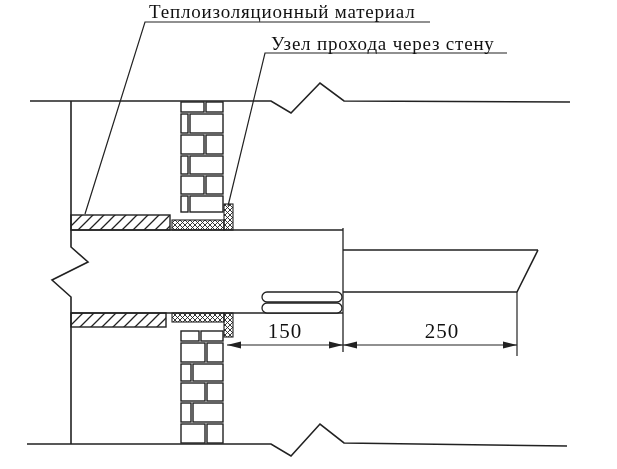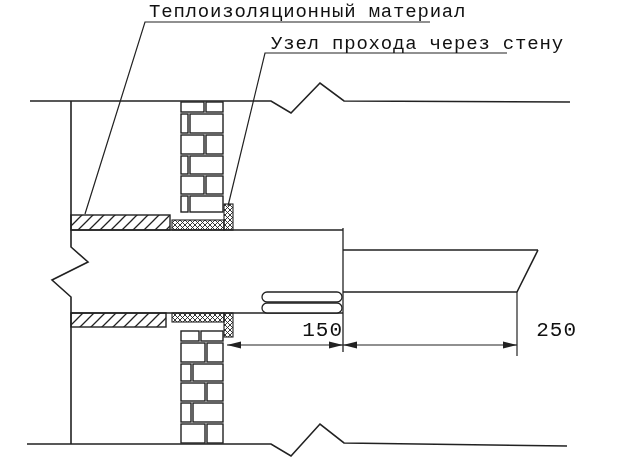--- a/index.html
+++ b/index.html
@@ -1,36 +1,36 @@
 <!DOCTYPE html>
 <html><head>
 <meta charset="utf-8">
 <style>
   html,body{margin:0;padding:0;background:#fff;}
   .canvas{
     position:relative;
     width:617px;height:469px;
     background:#fff;
-    font-family:Liberation Mono, monospace;
+    font-family:Liberation Serif, serif;
     color:#1c1c1c;
     overflow:hidden;
   }
   .canvas svg{position:absolute;left:0;top:0;}
   .lbl{
     position:absolute;
     font-size:19px;
     letter-spacing:0.8px;
     white-space:nowrap;
     color:#111;
   }
   .dim{
     position:absolute;
     font-size:21px;
     letter-spacing:1px;
-    text-align:right;
+    text-align:center;
     color:#111;
   }
 </style>
 </head>
 <body>
 
 <div class="canvas">
 
   <svg width="617" height="469" viewBox="0 0 617 469">
     <defs>
@@ -122,15 +122,15 @@
     </g>
   </svg>
 
   <div class="lbl" style="left:149px;top:1px;">Теплоизоляционный материал</div>
 
   <div class="lbl" style="left:271px;top:33px;">Узел прохода через стену</div>
 
 
   <div class="dim" style="left:227px;top:319px;width:116px;">150</div>
 
-  <div class="dim" style="left:343px;top:319px;width:198px;margin-left:36px;">250</div>
+  <div class="dim" style="left:343px;top:319px;width:198px;">250</div>
 
 </div>
 
 </body></html>

